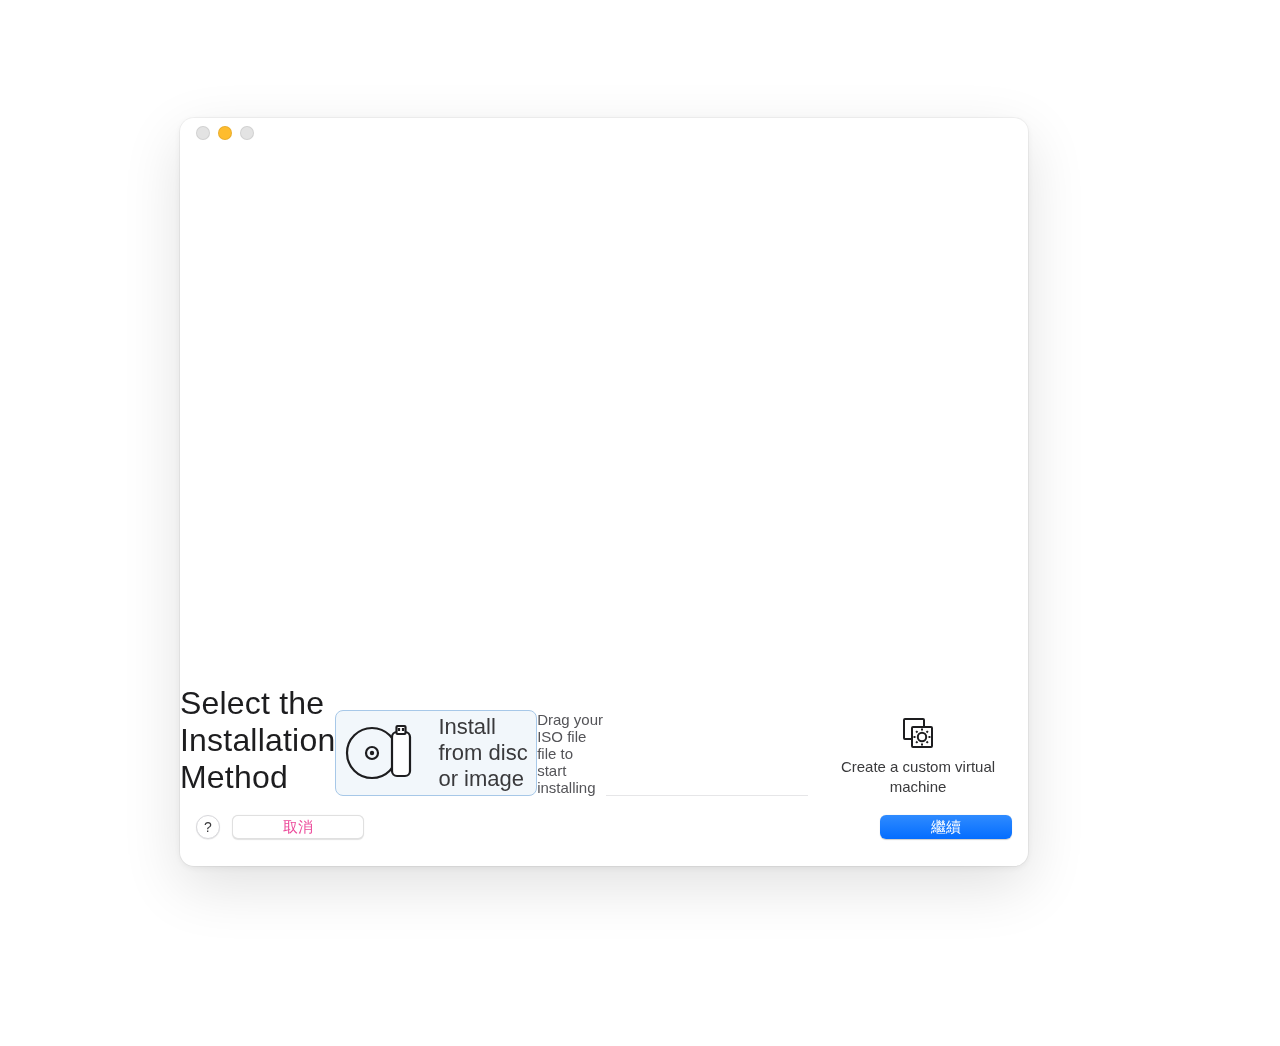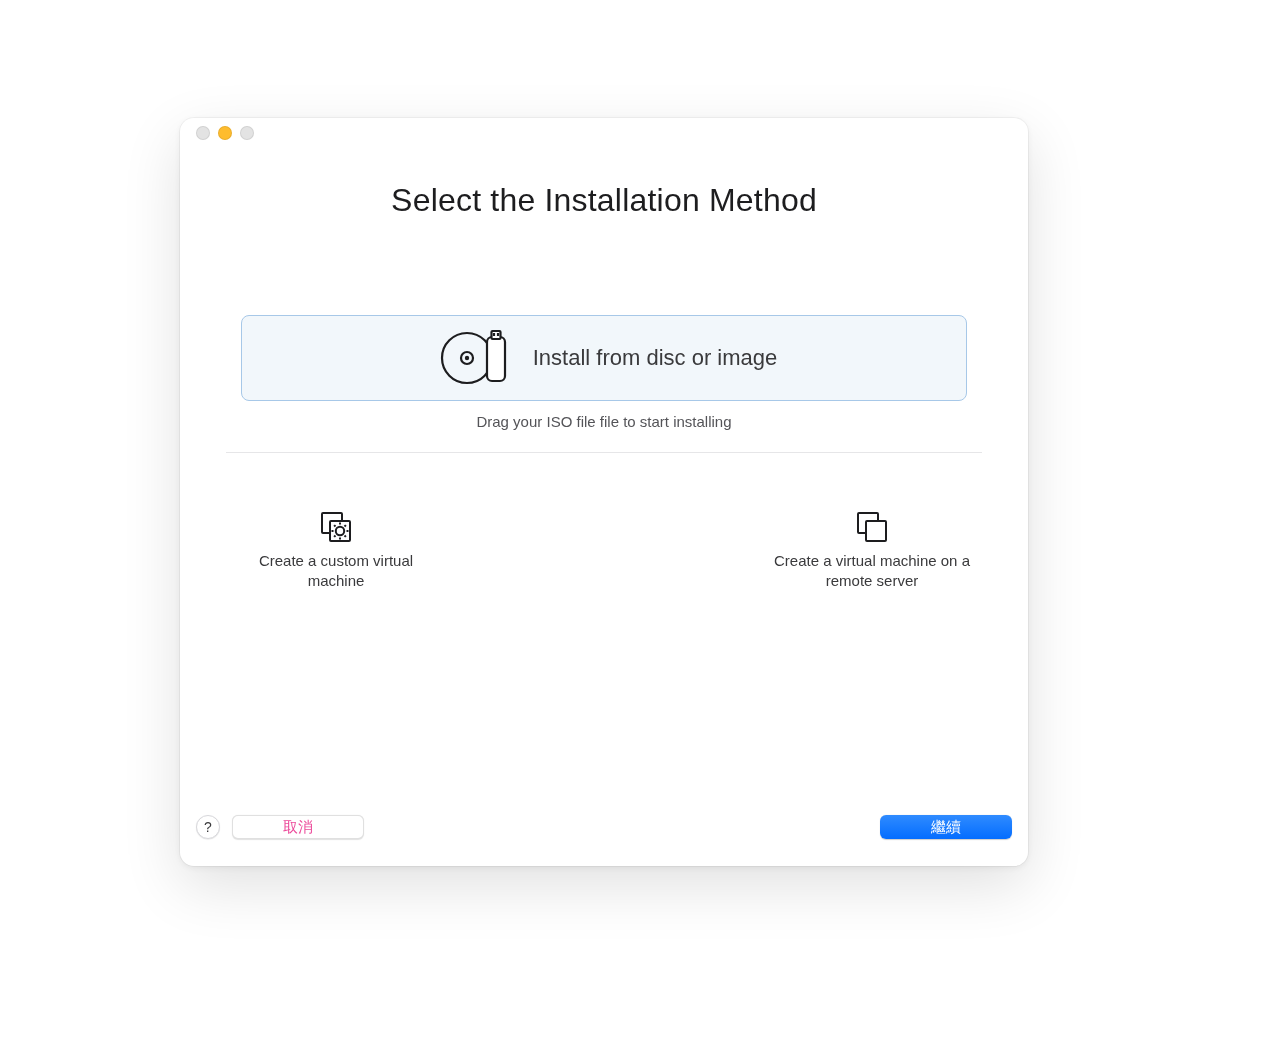--- a/index.html
+++ b/index.html
@@ -47,22 +47,22 @@
     height: 12px;
     border-radius: 50%;
   }
   .dot-close   { background: #e3e3e3; border: 0.5px solid rgba(0,0,0,0.08); }
   .dot-min     { background: #febc2e; border: 0.5px solid rgba(0,0,0,0.08); }
   .dot-zoom    { background: #e3e3e3; border: 0.5px solid rgba(0,0,0,0.08); }
 
   .content {
     flex: 1;
     display: flex;
-    flex-direction: column;
-    align-items: center;
+    flex-direction: row;
+    align-items: flex-end;
   }
   .page-title {
     margin-top: 34px;
     font-size: 32px;
     font-weight: 500;
     color: #1d1d1f;
     letter-spacing: 0.2px;
   }
   .primary-option {
     margin-top: 96px;
@@ -221,29 +221,20 @@
                 <line x1="26.5" y1="26.5" x2="27.9" y2="27.9"></line>
                 <line x1="26.5" y1="17.5" x2="27.9" y2="16.1"></line>
                 <line x1="17.5" y1="26.5" x2="16.1" y2="27.9"></line>
               </g>
             </svg>
           </span>
           <div class="option-label">Create a custom virtual machine</div>
         </div>
 
 
-        <div class="option">
-          <span>
-            <svg width="36" height="36" viewBox="0 0 36 36" fill="none" stroke="#1d1d1f" stroke-width="2">
-              <rect x="4" y="4" width="20" height="20" rx="1"></rect>
-              <rect x="12" y="12" width="20" height="20" rx="1" fill="#ffffff"></rect>
-            </svg>
-          </span>
-          <div class="option-label">Create a virtual machine on a remote server</div>
-        </div>
 
       </div>
     </div>
 
     <div class="footer">
       <div class="help-btn">?</div>
       <div class="mac-btn btn-default">取消</div>
       <div class="footer-spacer"></div>
       <div class="mac-btn btn-primary">繼續</div>
     </div>

